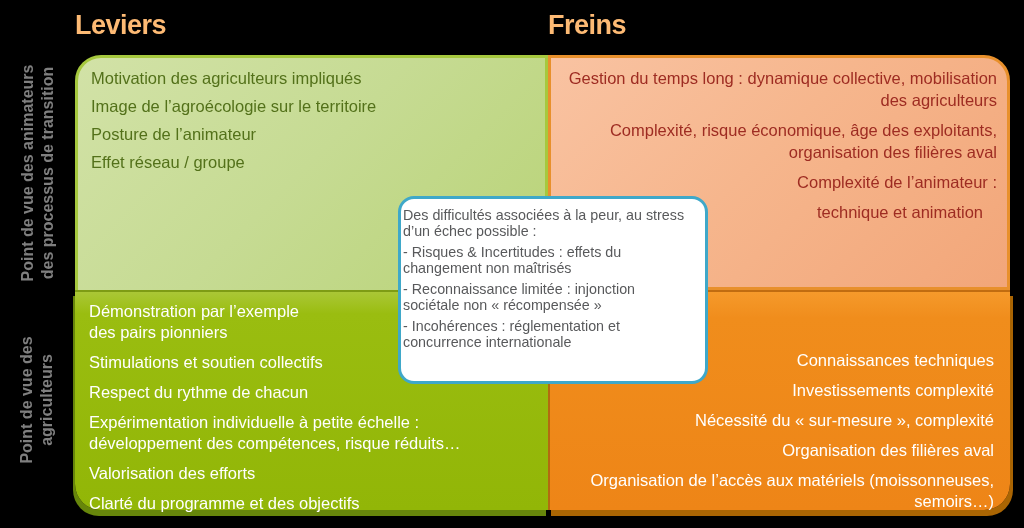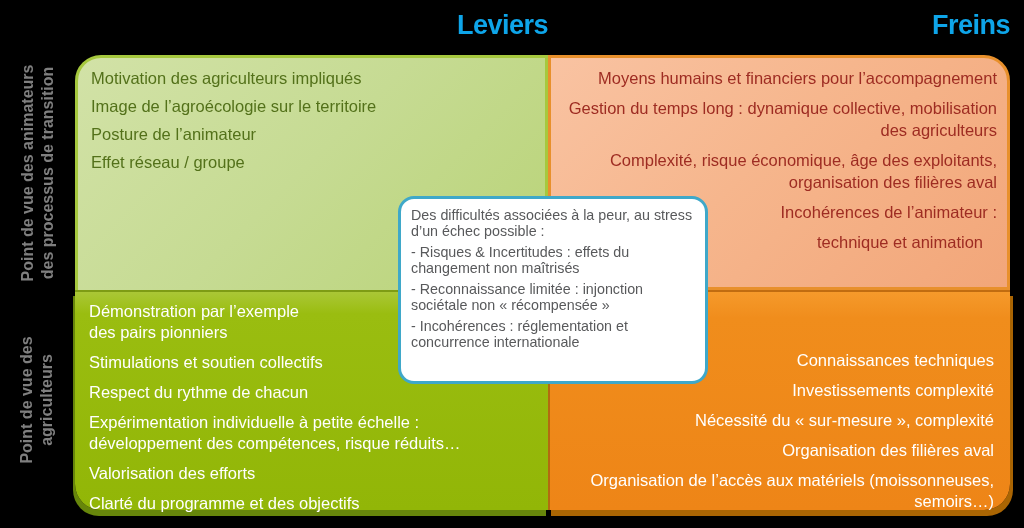--- a/index.html
+++ b/index.html
@@ -1,20 +1,20 @@
 <!DOCTYPE html>
 <html><head>
 <meta charset="utf-8">
 <style>
   html,body { margin:0; padding:0; background:#000; }
   body { width:1024px; height:528px; font-family:"Liberation Sans", sans-serif; }
   .stage { position:relative; width:1024px; height:528px; background:#000; overflow:hidden; }
 
   .col-title { position:absolute; top:10px; font-size:27px; font-weight:bold;
-               color:#0ea5e9; text-align:right; letter-spacing:-0.5px; }
+               color:#fdba74; text-align:left; letter-spacing:-0.5px; }
   .col-title.left  { left:75px;  width:473px; }
   .col-title.right { left:548px; width:462px; }
 
   .side-label { position:absolute; left:0; width:74px; display:flex;
                 align-items:center; justify-content:center; overflow:visible; }
   .side-label.row1 { top:55px;  height:235px; }
   .side-label.row2 { top:290px; height:220px; }
   .rot { flex:none; transform:rotate(-90deg); font-weight:bold; color:#7f7f7f;
          font-size:16px; line-height:20px; text-align:center; white-space:pre-line; }
   .row1 .rot { width:235px; }
@@ -44,21 +44,21 @@
 
   .br { left:548px; top:290px; width:462px; height:220px;
         background:linear-gradient(180deg,#f59a2b 0%,#f08d1c 12%,#ee8517 100%);
         border-top:2px solid #c06c10; border-left:2px solid #b36a10;
         border-radius:0 0 26px 0; padding:58px 16px 0 6px; text-align:right;
         box-shadow:3px 6px 0 #aa6503; }
   .br .q-item { color:#ffffff; font-size:16.5px; line-height:21px; margin-bottom:9px; }
 
   .callout { position:absolute; left:398px; top:196px; width:310px; min-height:188px;
              background:#ffffff; border:3px solid #3fa8c9; border-radius:16px;
-             padding:8px 6px 4px 10px; color:#58595b; font-size:14.3px;
+             padding:8px 6px 4px 2px; color:#58595b; font-size:14.3px;
              line-height:16px; z-index:5; box-sizing:border-box; }
   .c-intro  { white-space:pre-line; margin-bottom:5px; }
   .c-item   { white-space:pre-line; margin-bottom:5px; }
 </style>
 </head>
 <body>
 
 <div class="stage">
 
   <div class="col-title left">Leviers</div>
@@ -77,26 +77,25 @@
     <div class="items">
         <div class="q-item">Motivation des agriculteurs impliqués</div>
         <div class="q-item">Image de l’agroécologie sur le territoire</div>
         <div class="q-item">Posture de l’animateur</div>
         <div class="q-item">Effet réseau / groupe</div>
       </div>
   </div>
 
   <div class="box tr">
     <div class="items">
-        <div class="q-item">Moyens humains et financiers pour l’accompagnement</div>
         <div class="q-item">Gestion du temps long : dynamique collective, mobilisation
 des agriculteurs</div>
         <div class="q-item">Complexité, risque économique, âge des exploitants,
 organisation des filières aval</div>
-        <div class="q-item">Incohérences de l’animateur :</div>
+        <div class="q-item">Complexité de l’animateur :</div>
         <div class="q-item">technique et animation</div>
       </div>
   </div>
 
   <div class="box bl">
     <div class="items">
         <div class="q-item">Démonstration par l’exemple
 des pairs pionniers</div>
         <div class="q-item">Stimulations et soutien collectifs</div>
         <div class="q-item">Respect du rythme de chacun</div>

